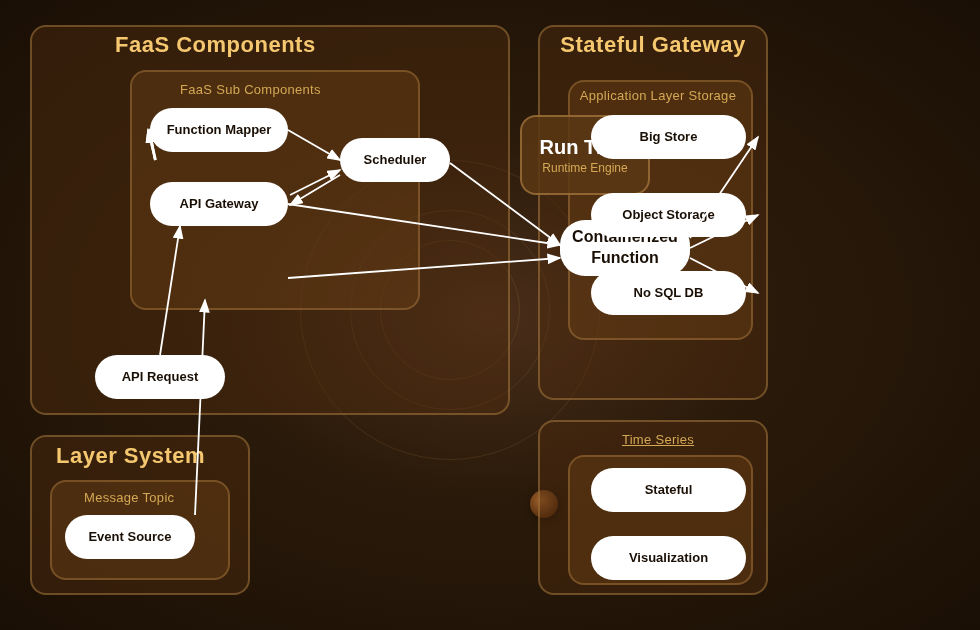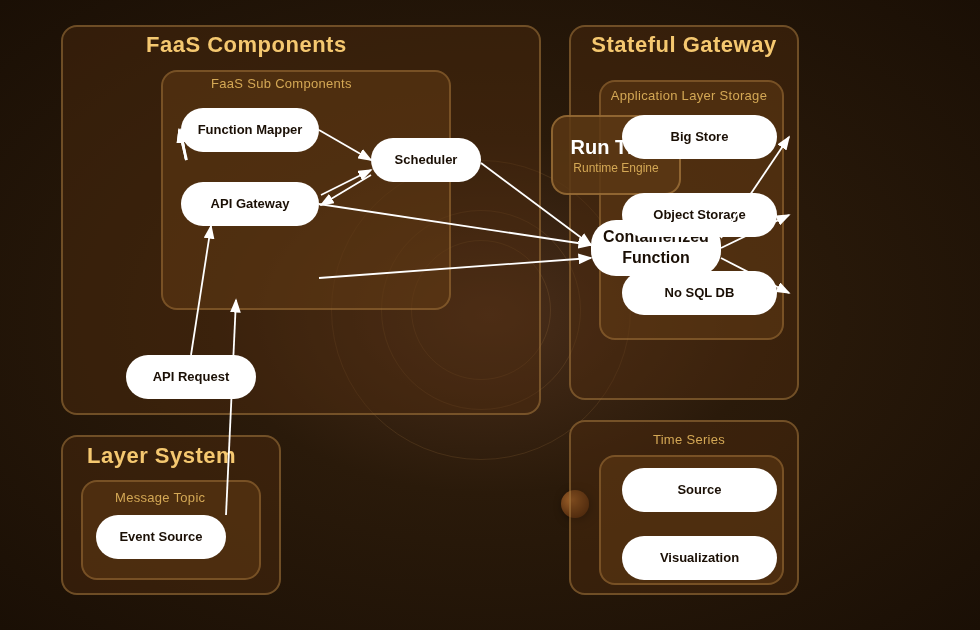--- a/index.html
+++ b/index.html
@@ -10,21 +10,20 @@
       background: radial-gradient(ellipse at center, #4a2e1a 0%, #2a1a0a 40%, #1a0f05 100%);
       font-family: 'Arial', sans-serif;
       overflow: hidden;
       position: relative;
     }
 
     .diagram-container {
       width: 788px;
       height: 630px;
       position: relative;
-      margin-left: 31px;
     }
 
     
     .bg-circle {
       position: absolute;
       border-radius: 50%;
       border: 1px solid rgba(200,150,80,0.15);
       pointer-events: none;
     }
 
@@ -200,29 +199,29 @@
 
   <div class="panel stateful-storage-panel"></div>
 
   <div class="panel app-layer-panel"></div>
 
   <div class="panel time-series-panel"></div>
 
   <div class="panel time-series-inner-panel"></div>
 
   <div class="section-title" style="left:115px;top:32px;">FaaS Components</div>
-  <div class="sub-title" style="left:180px;top:76px;">FaaS Sub Components</div>
+  <div class="sub-title" style="left:180px;top:82px;">FaaS Sub Components</div>
 
   <div class="section-title" style="left:56px;top:443px;">Layer System</div>
   <div class="sub-title" style="left:84px;top:490px;">Message Topic</div>
 
   <div class="section-title" style="right:25px;top:32px;width:220px;text-align:center;">Stateful Gateway</div>
   <div class="sub-title" style="right:40px;top:88px;width:180px;text-align:center;">Application Layer Storage</div>
 
-  <div class="sub-title" style="right:40px;top:432px;width:180px;text-align:center;">Time Series</div>
+  <div class="sub-title" style="right:40px;top:432px;width:180px;text-align:center;text-decoration:underline;">Time Series</div>
 
   <div class="runtime-box" style="left:520px;top:115px;width:130px;height:80px;">
     <div style="font-size:20px;font-weight:bold;color:white;">Run Time</div>
     <div style="font-size:12px;color:#d4a855;margin-top:2px;">Runtime Engine</div>
   </div>
 
 
   <div class="component-box" style="left:150px;top:108px;width:138px;height:44px;">Function Mapper</div>
 
   <div class="component-box" style="left:340px;top:138px;width:110px;height:44px;">Scheduler</div>
@@ -235,21 +234,21 @@
   <div class="component-box" style="left:65px;top:515px;width:130px;height:44px;">Event Source</div>
 
   <div class="component-box" style="left:560px;top:220px;width:130px;height:56px;font-size:16px;white-space:pre-line;text-align:center;">Containerized<br>Function</div>
 
   <div class="component-box" style="right:42px;top:115px;width:155px;height:44px;">Big Store</div>
 
   <div class="component-box" style="right:42px;top:193px;width:155px;height:44px;">Object Storage</div>
 
   <div class="component-box" style="right:42px;top:271px;width:155px;height:44px;">No SQL DB</div>
 
-  <div class="component-box" style="right:42px;top:468px;width:155px;height:44px;">Source</div>
+  <div class="component-box" style="right:42px;top:468px;width:155px;height:44px;">Stateful</div>
 
   <div class="component-box" style="right:42px;top:536px;width:155px;height:44px;">Visualization</div>
 
   <svg class="arrows-svg">
     <defs>
       <marker id="arrowhead" markerWidth="8" markerHeight="6" refX="7" refY="3" orient="auto">
         <polygon points="0 0, 8 3, 0 6" fill="white"></polygon>
       </marker>
     </defs>
 

